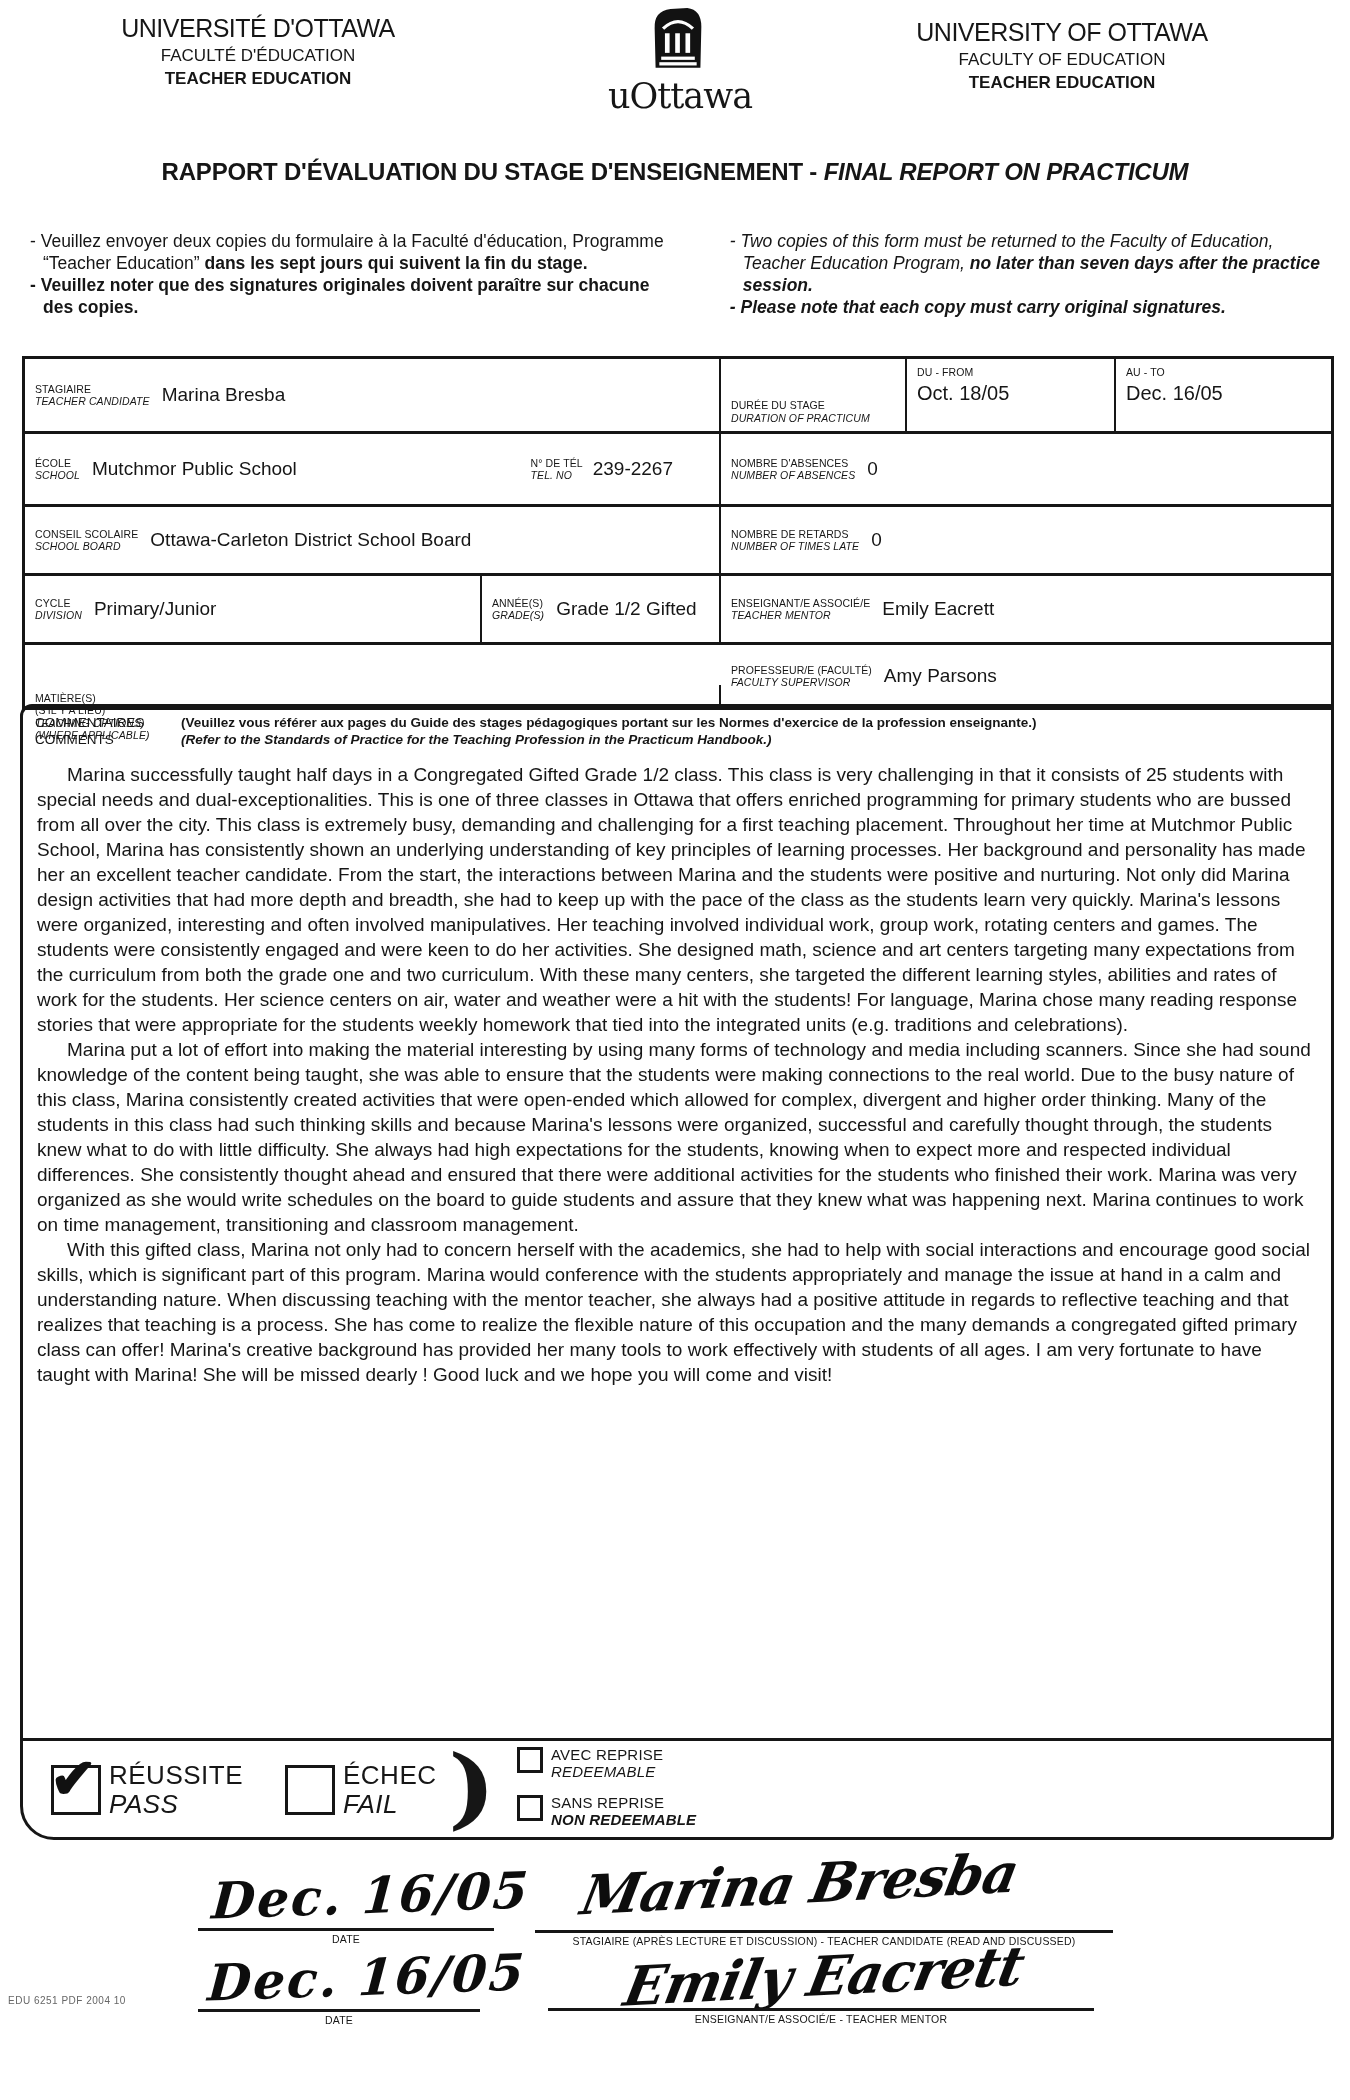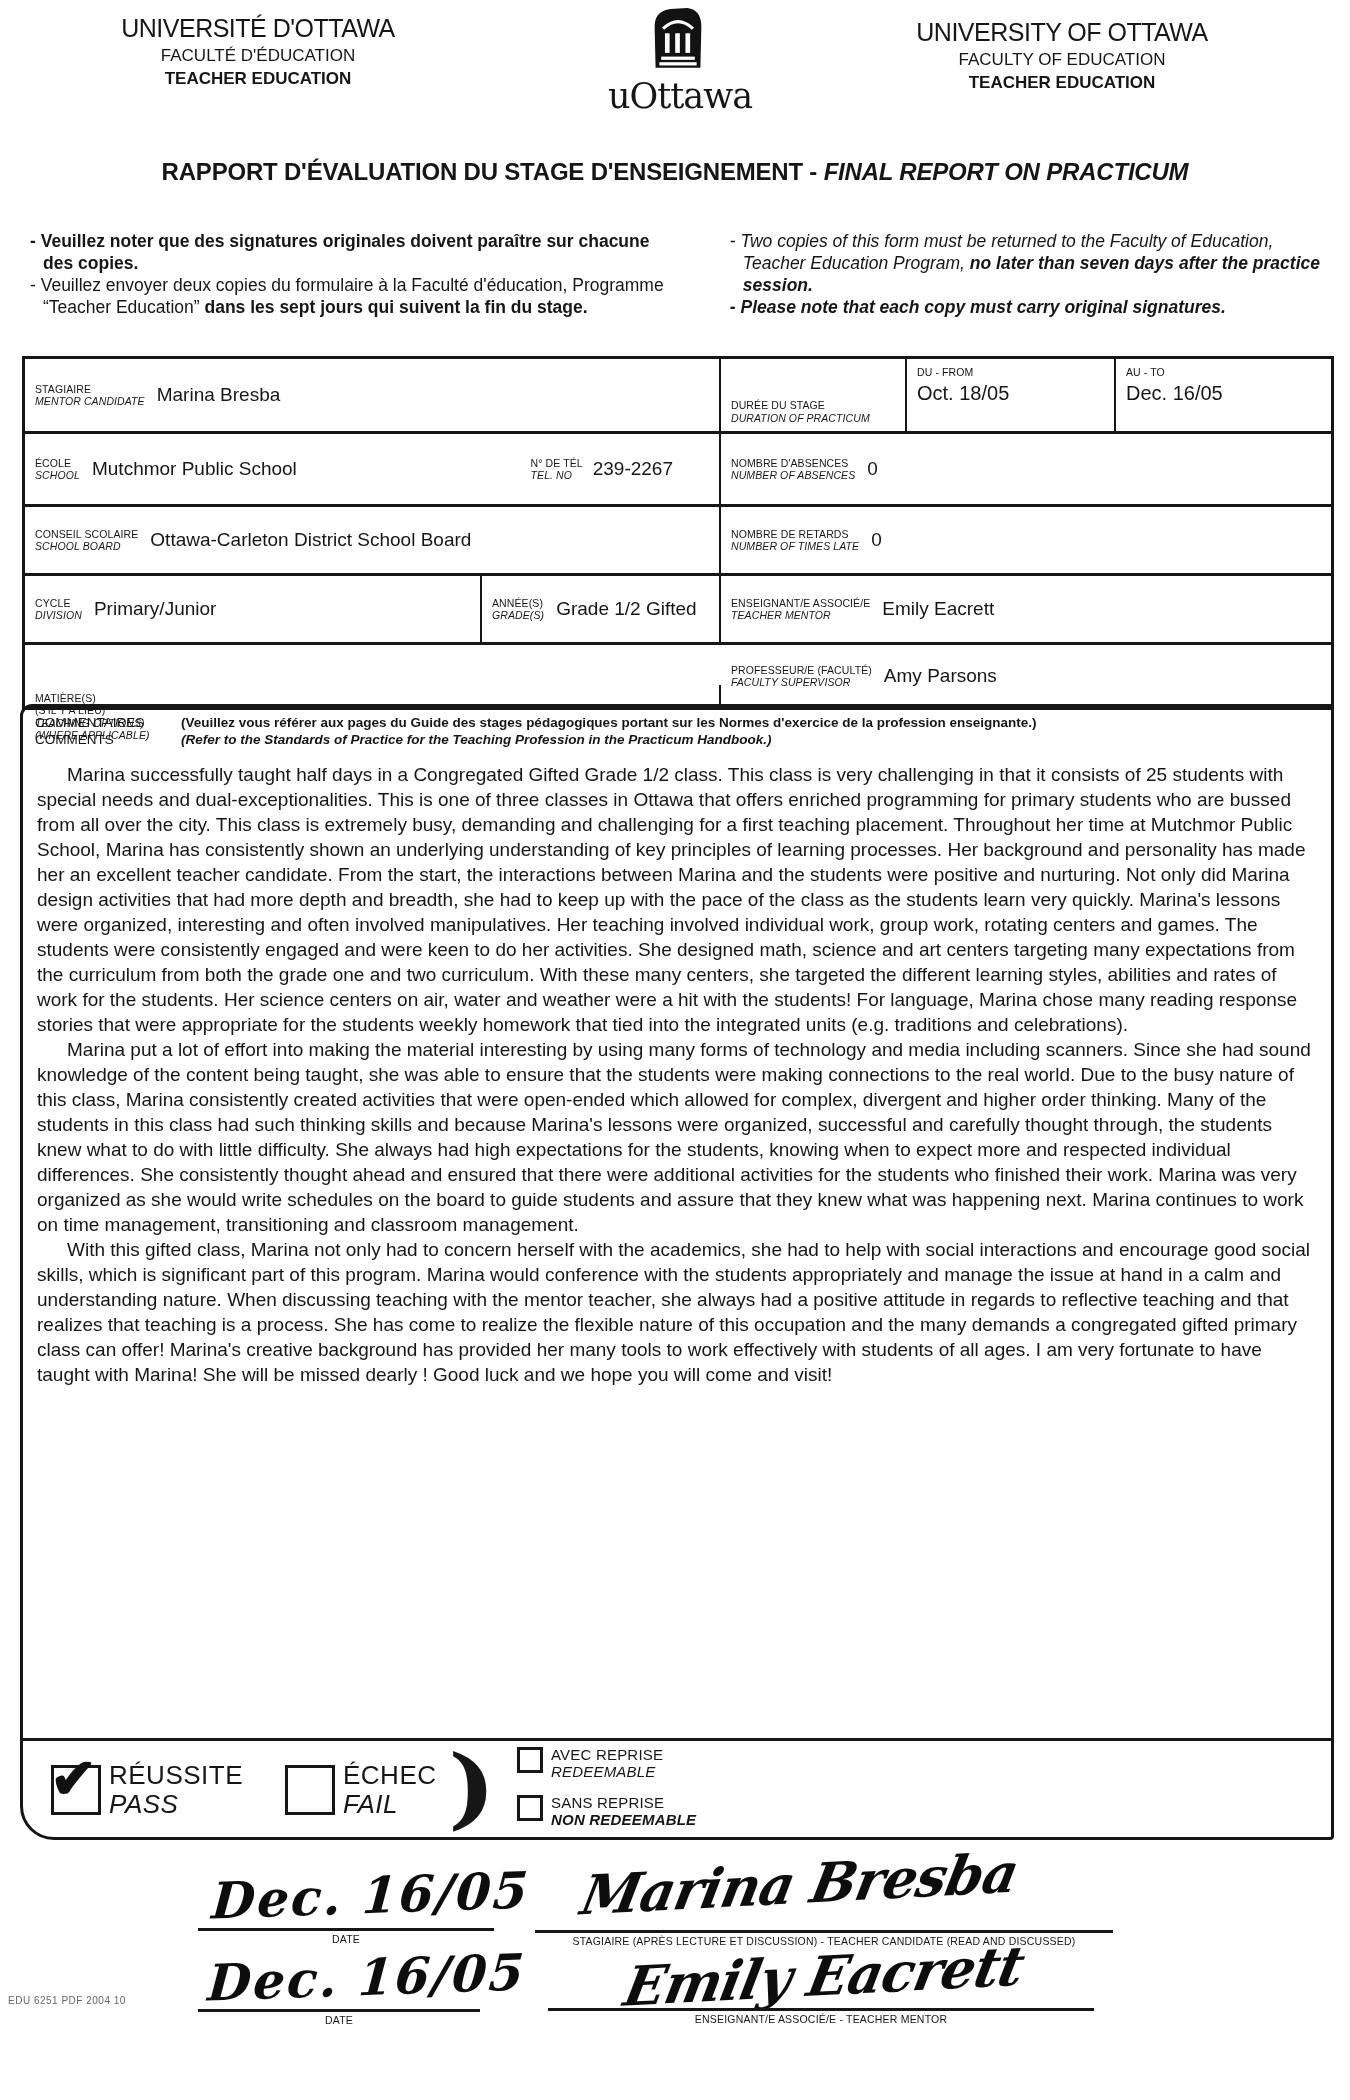--- a/index.html
+++ b/index.html
@@ -111,36 +111,36 @@
   </div>
 
   <div class="doc-title">
     <span>RAPPORT D'ÉVALUATION DU STAGE D'ENSEIGNEMENT</span>
     <span>-</span>
     <span class="en">FINAL REPORT ON PRACTICUM</span>
   </div>
 
   <div class="instructions">
     <div class="inst-col inst-fr">
+      <div class="inst-line"><span>- Veuillez envoyer deux copies du formulaire à la Faculté d'éducation, Programme “Teacher Education” </span><span class="b">dans les sept jours qui suivent la fin du stage.</span></div>
       <div class="inst-line b">- Veuillez noter que des signatures originales doivent paraître sur chacune des copies.</div>
-      <div class="inst-line"><span>- Veuillez envoyer deux copies du formulaire à la Faculté d'éducation, Programme “Teacher Education” </span><span class="b">dans les sept jours qui suivent la fin du stage.</span></div>
     </div>
     <div class="inst-col inst-en">
       <div class="inst-line"><span>- Two copies of this form must be returned to the Faculty of Education, Teacher Education Program, </span><span class="b">no later than seven days after the practice session.</span></div>
       <div class="inst-line b">- Please note that each copy must carry original signatures.</div>
     </div>
   </div>
 
   <div class="ftable">
 
     <div class="frow h72">
       <div class="fcell flex-center" style="width:696px;">
         <div class="lbl">
           <div>STAGIAIRE</div>
-          <div class="it">MENTOR CANDIDATE</div>
+          <div class="it">TEACHER CANDIDATE</div>
         </div>
         <div class="val">Marina Bresba</div>
       </div>
       <div class="fcell stack-center" style="width:186px;">
         <div class="lbl">
           <div>DURÉE DU STAGE</div>
           <div class="it">DURATION OF PRACTICUM</div>
         </div>
       </div>
       <div class="fcell cell-top" style="width:209px;">

